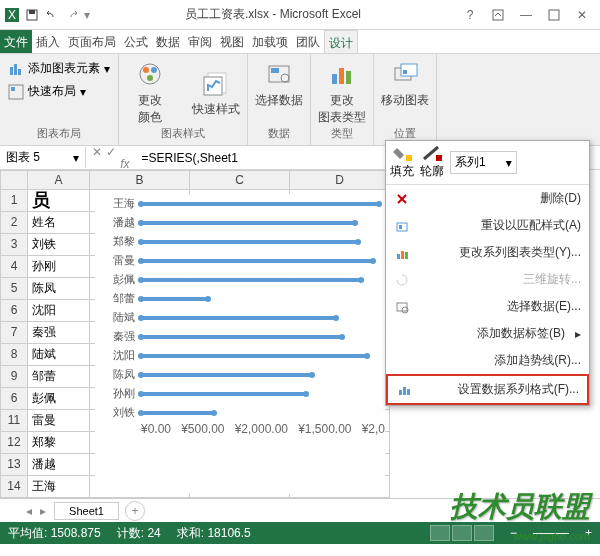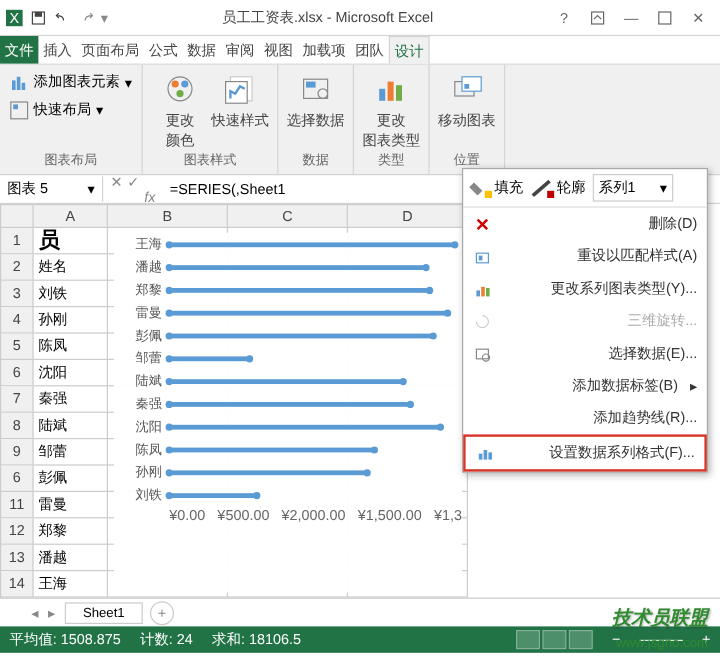--- a/index.html
+++ b/index.html
@@ -10,21 +10,21 @@
 .title{flex:1;text-align:center;color:#444;}
 .win-controls{display:flex;gap:8px;padding:0 8px;}
 .win-btn{width:20px;height:20px;display:flex;align-items:center;justify-content:center;color:#666;}
 .tabs{height:24px;display:flex;background:#fff;border-bottom:1px solid #d4d4d4;}
 .tab{padding:4px 4px;color:#444;cursor:pointer;}
 .tab-file{background:#217346;color:#fff;}
 .tab-active{background:#f0f0f0;border:1px solid #d4d4d4;border-bottom:none;color:#217346;}
 .ribbon{height:92px;background:#f0f0f0;display:flex;border-bottom:1px solid #d4d4d4;}
 .rgroup{border-right:1px solid #d4d4d4;padding:4px 6px;display:flex;flex-direction:column;justify-content:space-between;}
 .rgroup-label{text-align:center;color:#666;font-size:11px;}
-.rgroup-items{display:flex;gap:0;align-items:flex-start;}
+.rgroup-items{display:flex;gap:16px;align-items:center;}
 .ritem{display:flex;flex-direction:column;align-items:center;gap:2px;text-align:center;font-size:11px;color:#444;min-width:50px;}
 .ritem-icon{width:32px;height:32px;display:flex;align-items:center;justify-content:center;}
 .rside{display:flex;flex-direction:column;gap:2px;font-size:11px;}
 .rside-item{display:flex;align-items:center;gap:4px;padding:2px;}
 .formula-bar{height:24px;display:flex;align-items:center;border-bottom:1px solid #d4d4d4;}
 .name-box{width:86px;border-right:1px solid #d4d4d4;padding:2px 6px;display:flex;justify-content:space-between;align-items:center;}
 .fx-icons{padding:0 6px;display:flex;gap:4px;color:#888;}
 .formula-input{flex:1;padding:2px 6px;overflow:hidden;white-space:nowrap;}
 .sheet-area{display:flex;height:328px;position:relative;}
 .col-headers{display:flex;height:20px;background:#f0f0f0;}
@@ -37,34 +37,34 @@
 .chart-overlay{position:absolute;left:95px;top:24px;width:290px;height:300px;background:rgba(255,255,255,0.95);}
 .chart-row{display:flex;align-items:center;height:19px;gap:6px;}
 .chart-label{width:40px;text-align:right;font-size:11px;color:#555;}
 .chart-bar-area{flex:1;position:relative;}
 .chart-bar{height:4px;background:#5b9bd5;position:relative;}
 .chart-bar::before,.chart-bar::after{content:'';position:absolute;width:6px;height:6px;border-radius:50%;background:#5b9bd5;top:-1px;}
 .chart-bar::before{left:-3px;}.chart-bar::after{right:-3px;}
 .chart-axis{display:flex;justify-content:space-between;font-size:10px;color:#666;padding-left:46px;}
 .context-menu{position:absolute;left:385px;top:140px;width:205px;background:#fff;border:1px solid #aaa;box-shadow:2px 2px 6px rgba(0,0,0,0.3);z-index:100;}
 .ctx-toolbar{display:flex;align-items:center;padding:4px;gap:6px;border-bottom:1px solid #ddd;}
-.ctx-btn{display:flex;flex-direction:row;align-items:center;font-size:10px;gap:2px;}
+.ctx-btn{display:flex;flex-direction:column;align-items:center;font-size:10px;gap:2px;}
 .ctx-dropdown{border:1px solid #ccc;padding:2px 4px;font-size:11px;display:flex;align-items:center;}
 .ctx-item{display:flex;align-items:center;padding:5px 8px;gap:10px;color:#333;text-align:right;}
 .ctx-disabled{color:#aaa;}
 .ctx-highlight{border:2px solid #d73527;}
 .ctx-icon{width:16px;height:16px;display:flex;align-items:center;justify-content:center;}
 .sheet-tabs{height:24px;display:flex;align-items:center;border-top:1px solid #ccc;padding-left:26px;gap:2px;}
 .sheet-tab{padding:2px 14px;border:1px solid #ccc;background:#fff;font-size:11px;}
 .sheet-add{width:20px;height:20px;border:1px solid #ccc;border-radius:50%;text-align:center;line-height:18px;margin-left:4px;color:#888;}
 .status-bar{height:22px;background:#217346;color:#fff;display:flex;align-items:center;padding:0 8px;gap:16px;font-size:11px;}
 .status-spacer{flex:1;}
 .view-btns{display:flex;gap:2px;}
 .view-btn{width:20px;height:16px;background:rgba(255,255,255,0.2);border:1px solid rgba(255,255,255,0.3);}
-.watermark{position:absolute;right:10px;bottom:30px;font-size:16px;font-weight:bold;font-style:italic;color:#2e8b2e;z-index:200;text-shadow:1px 1px 2px rgba(0,0,0,0.3);}
+.watermark{position:absolute;right:10px;bottom:30px;font-size:28px;font-weight:bold;font-style:italic;color:#2e8b2e;z-index:200;text-shadow:1px 1px 2px rgba(0,0,0,0.3);}
 .watermark-url{position:absolute;right:10px;bottom:14px;font-size:11px;color:#2e8b2e;z-index:200;}
 svg{display:block;}
 </style>
 </head>
 <body>
 
 <div class="titlebar">
   <div class="qat">
     <span class="qat-icon">
         <svg width="14" height="14">
@@ -411,21 +411,21 @@
           <div class="chart-bar-area">
             <div class="chart-bar" style="width: 30%;"></div>
           </div>
         </div>
       </div>
     <div class="chart-axis" id="chartaxis">
         <span>¥0.00</span>
         <span>¥500.00</span>
         <span>¥2,000.00</span>
         <span>¥1,500.00</span>
-        <span>¥1,3</span>
+        <span>¥2,0</span>
       </div>
   </div>
 </div>
 
 <div class="context-menu">
   <div class="ctx-toolbar">
     <div class="ctx-btn">
         <svg width="20" height="16">
           <path d="M5 3 L12 10 L8 14 L1 7 Z" fill="#888"></path>
           <rect x="14" y="10" width="6" height="6" fill="#ffc000"></rect>

